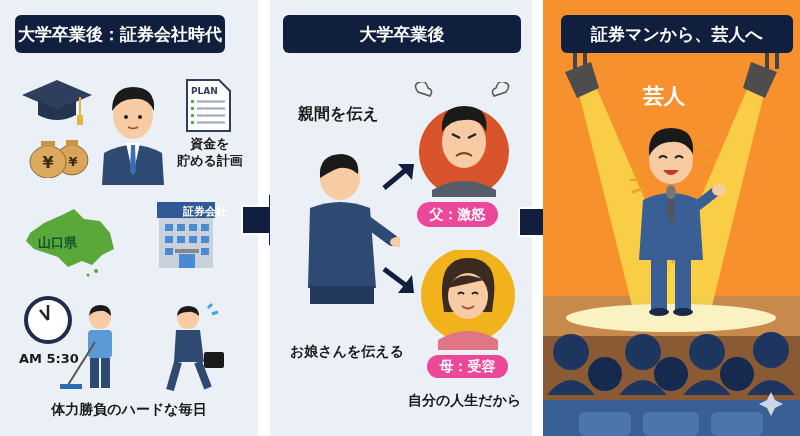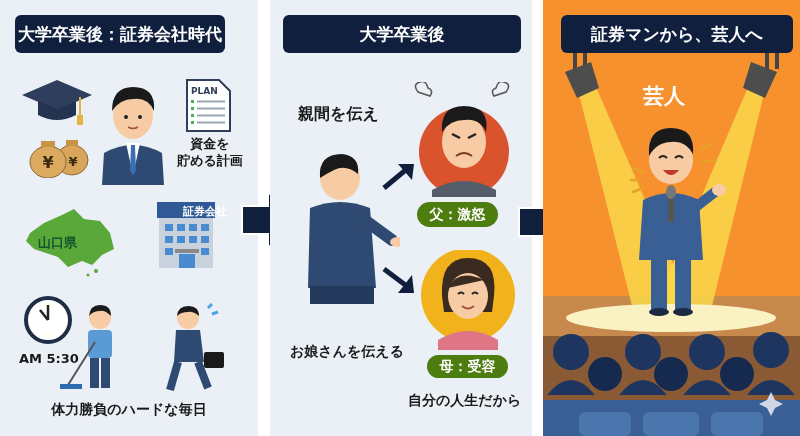--- a/index.html
+++ b/index.html
@@ -9,21 +9,21 @@
   .p1 { left: 0; width: 258px; background: #eaf0f5; }
   .p2 { left: 270px; width: 262px; background: #eaf0f5; }
   .p3 { left: 543px; width: 257px; background: #f7912e; overflow: hidden; }
   .title-bar {
     position: absolute; top: 15px; height: 38px; background: #0f1f3d; color: #fff;
     border-radius: 6px; font-weight: bold; font-size: 17px; display: flex;
     align-items: center; justify-content: center; white-space: nowrap;
   }
   .lbl { position: absolute; font-weight: bold; color: #1a1a1a; white-space: nowrap; text-align: center; }
   .pill {
-    position: absolute; background: #4d7c0f; color: #fff; border-radius: 14px;
+    position: absolute; background: #ec4899; color: #fff; border-radius: 14px;
     font-weight: bold; font-size: 14px; display: flex; align-items: center; justify-content: center;
   }
   .abs { position: absolute; }
   .arrow { position: absolute; }
 </style>
 </head>
 <body>
 
 <div class="panel p1">
   <div class="title-bar" style="left:15px;width:210px;">大学卒業後：証券会社時代</div>

